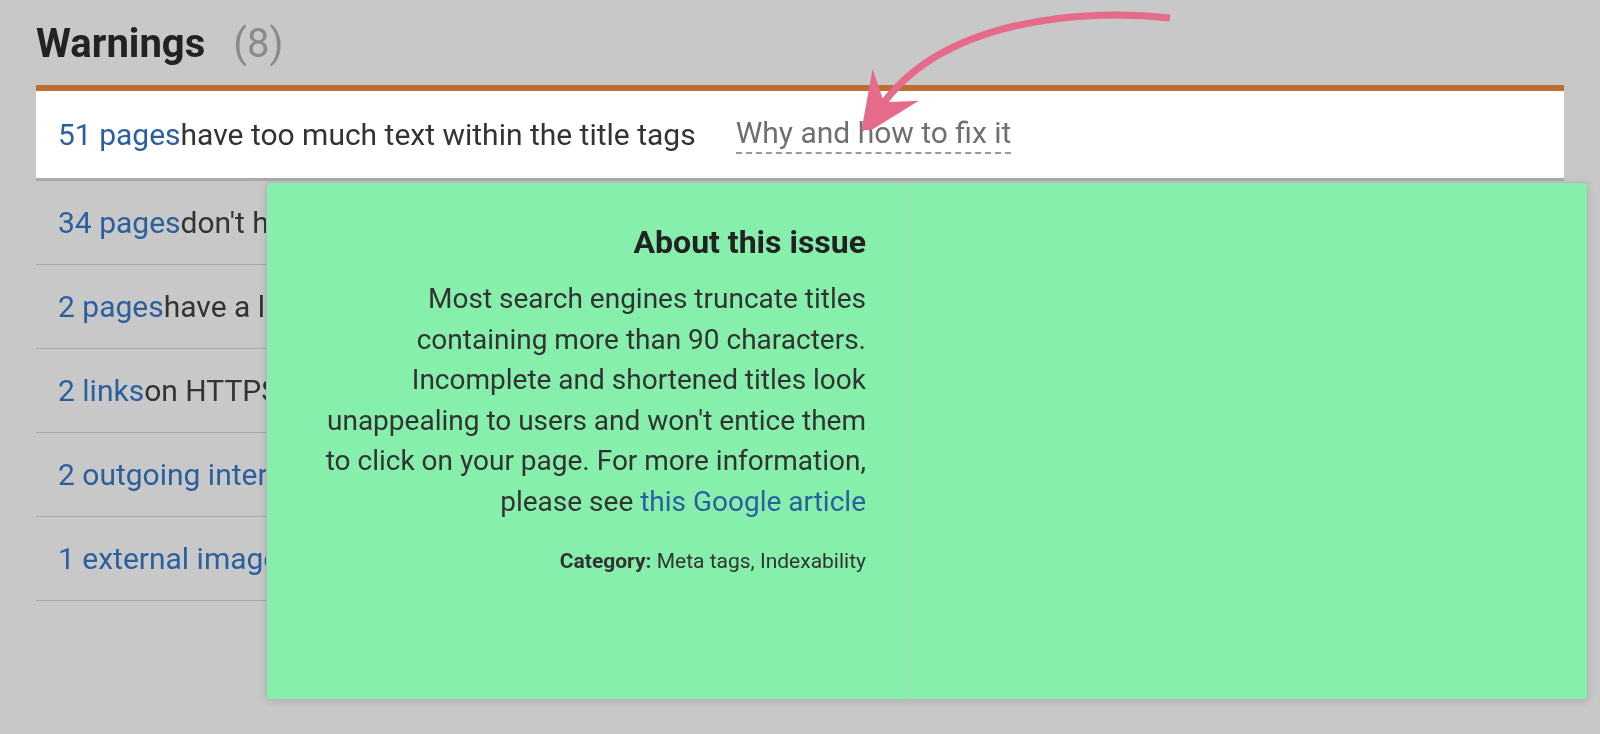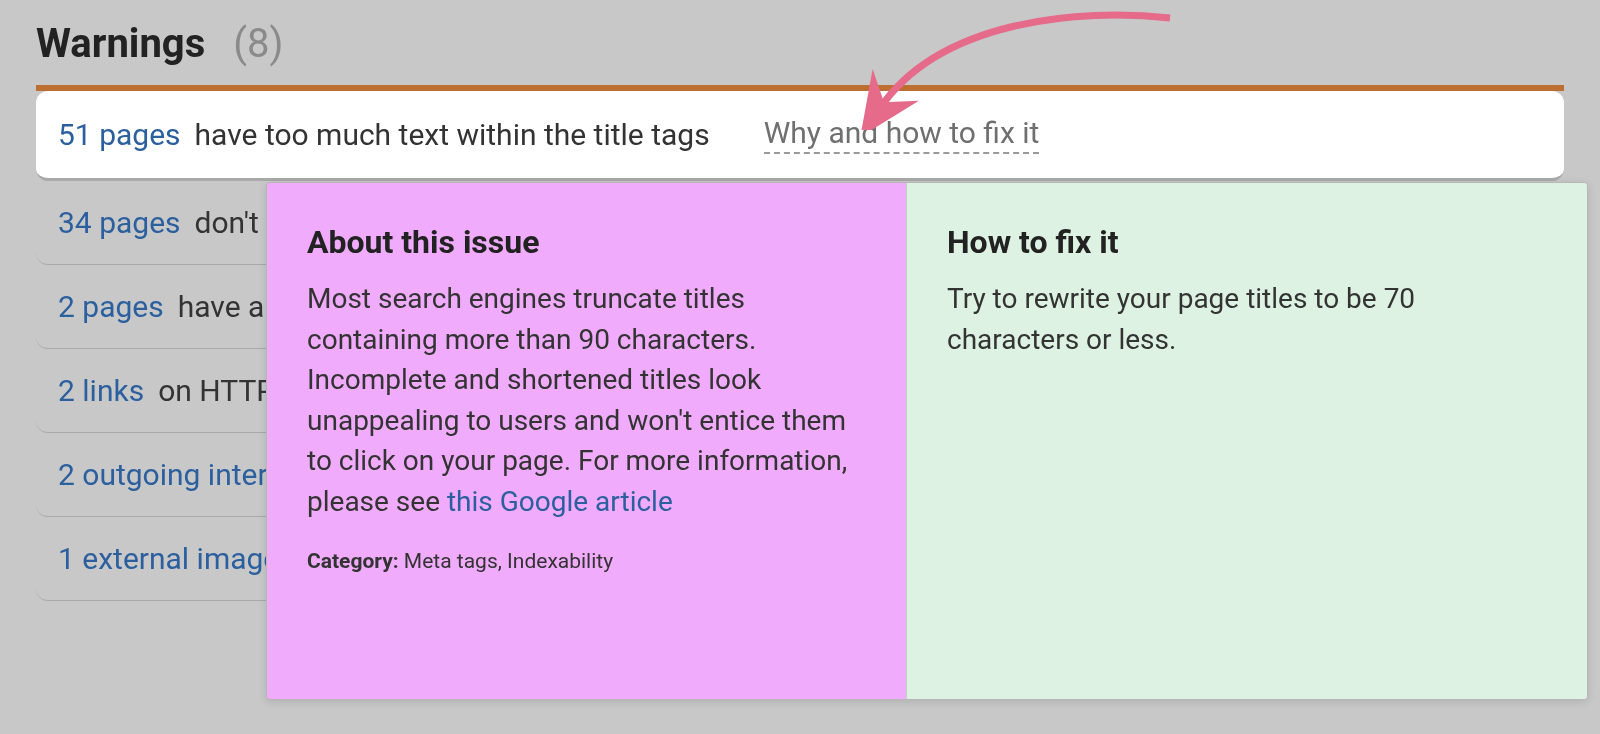--- a/index.html
+++ b/index.html
@@ -36,27 +36,25 @@
   .orange-rule {
     height: 6px;
     background: #bd6f32;
     width: 100%;
   }
 
   .rows { }
   .row {
     display: flex;
     align-items: center;
-    gap: 14px;
     padding: 24px 22px;
     font-size: 30px;
     color: #333;
     border-bottom: 1px solid #a9a9a9;
     background: transparent;
-    border-radius: 12px;
   }
   .row.highlight {
     background: #ffffff;
     border-bottom: 3px solid #a9a9a9;
   }
   .row .link-count {
     color: #2b5f9e;
   }
   .row .issue-text {
     color: #333;
@@ -72,26 +70,27 @@
     white-space: nowrap;
   }
 
   
   .popover {
     position: absolute;
     left: 266px;
     top: 182px;
     right: 12px;
     bottom: 34px;
-    background: #f0abfc;
+    background: #86efac;
     border: 1px solid #b7b7b7;
     border-radius: 4px;
     box-shadow: 0 2px 8px rgba(0,0,0,0.12);
     display: flex;
     overflow: hidden;
+    text-align: right;
   }
   .popover-left {
     flex: 0 0 640px;
     padding: 40px 40px 28px 40px;
     border-right: 1px solid #b7d6c5;
   }
   .popover-right {
     flex: 1;
     background: #ddf2e2;
     padding: 40px 40px 28px 40px;
@@ -183,24 +182,20 @@
     <h3>About this issue</h3>
     <p>
       <span>Most search engines truncate titles containing more than 90 characters. Incomplete and shortened titles look unappealing to users and won't entice them to click on your page.
 For more information, please see </span><a href="#">this Google article</a>
     </p>
     <div class="cat-row">
       <span class="cat-label">Category:</span>
       <span>Meta tags, Indexability</span>
     </div>
   </div>
-  <div class="popover-right">
-    <h3>How to fix it</h3>
-    <p>Try to rewrite your page titles to be 70 characters or less.</p>
-  </div>
 </div>
 
 <svg class="arrow-svg" viewBox="0 0 340 130">
   <defs>
     <marker id="arrowhead" markerWidth="12" markerHeight="12" refX="6" refY="6" orient="auto">
       <path d="M2,2 L11,6 L2,10 L5,6 Z" fill="#e66a8a"></path>
     </marker>
   </defs>
   <path d="M 320 18 C 230 8, 90 20, 30 108" stroke="#e66a8a" stroke-width="7" fill="none" marker-end="url(#arrowhead)"></path>
 </svg>

